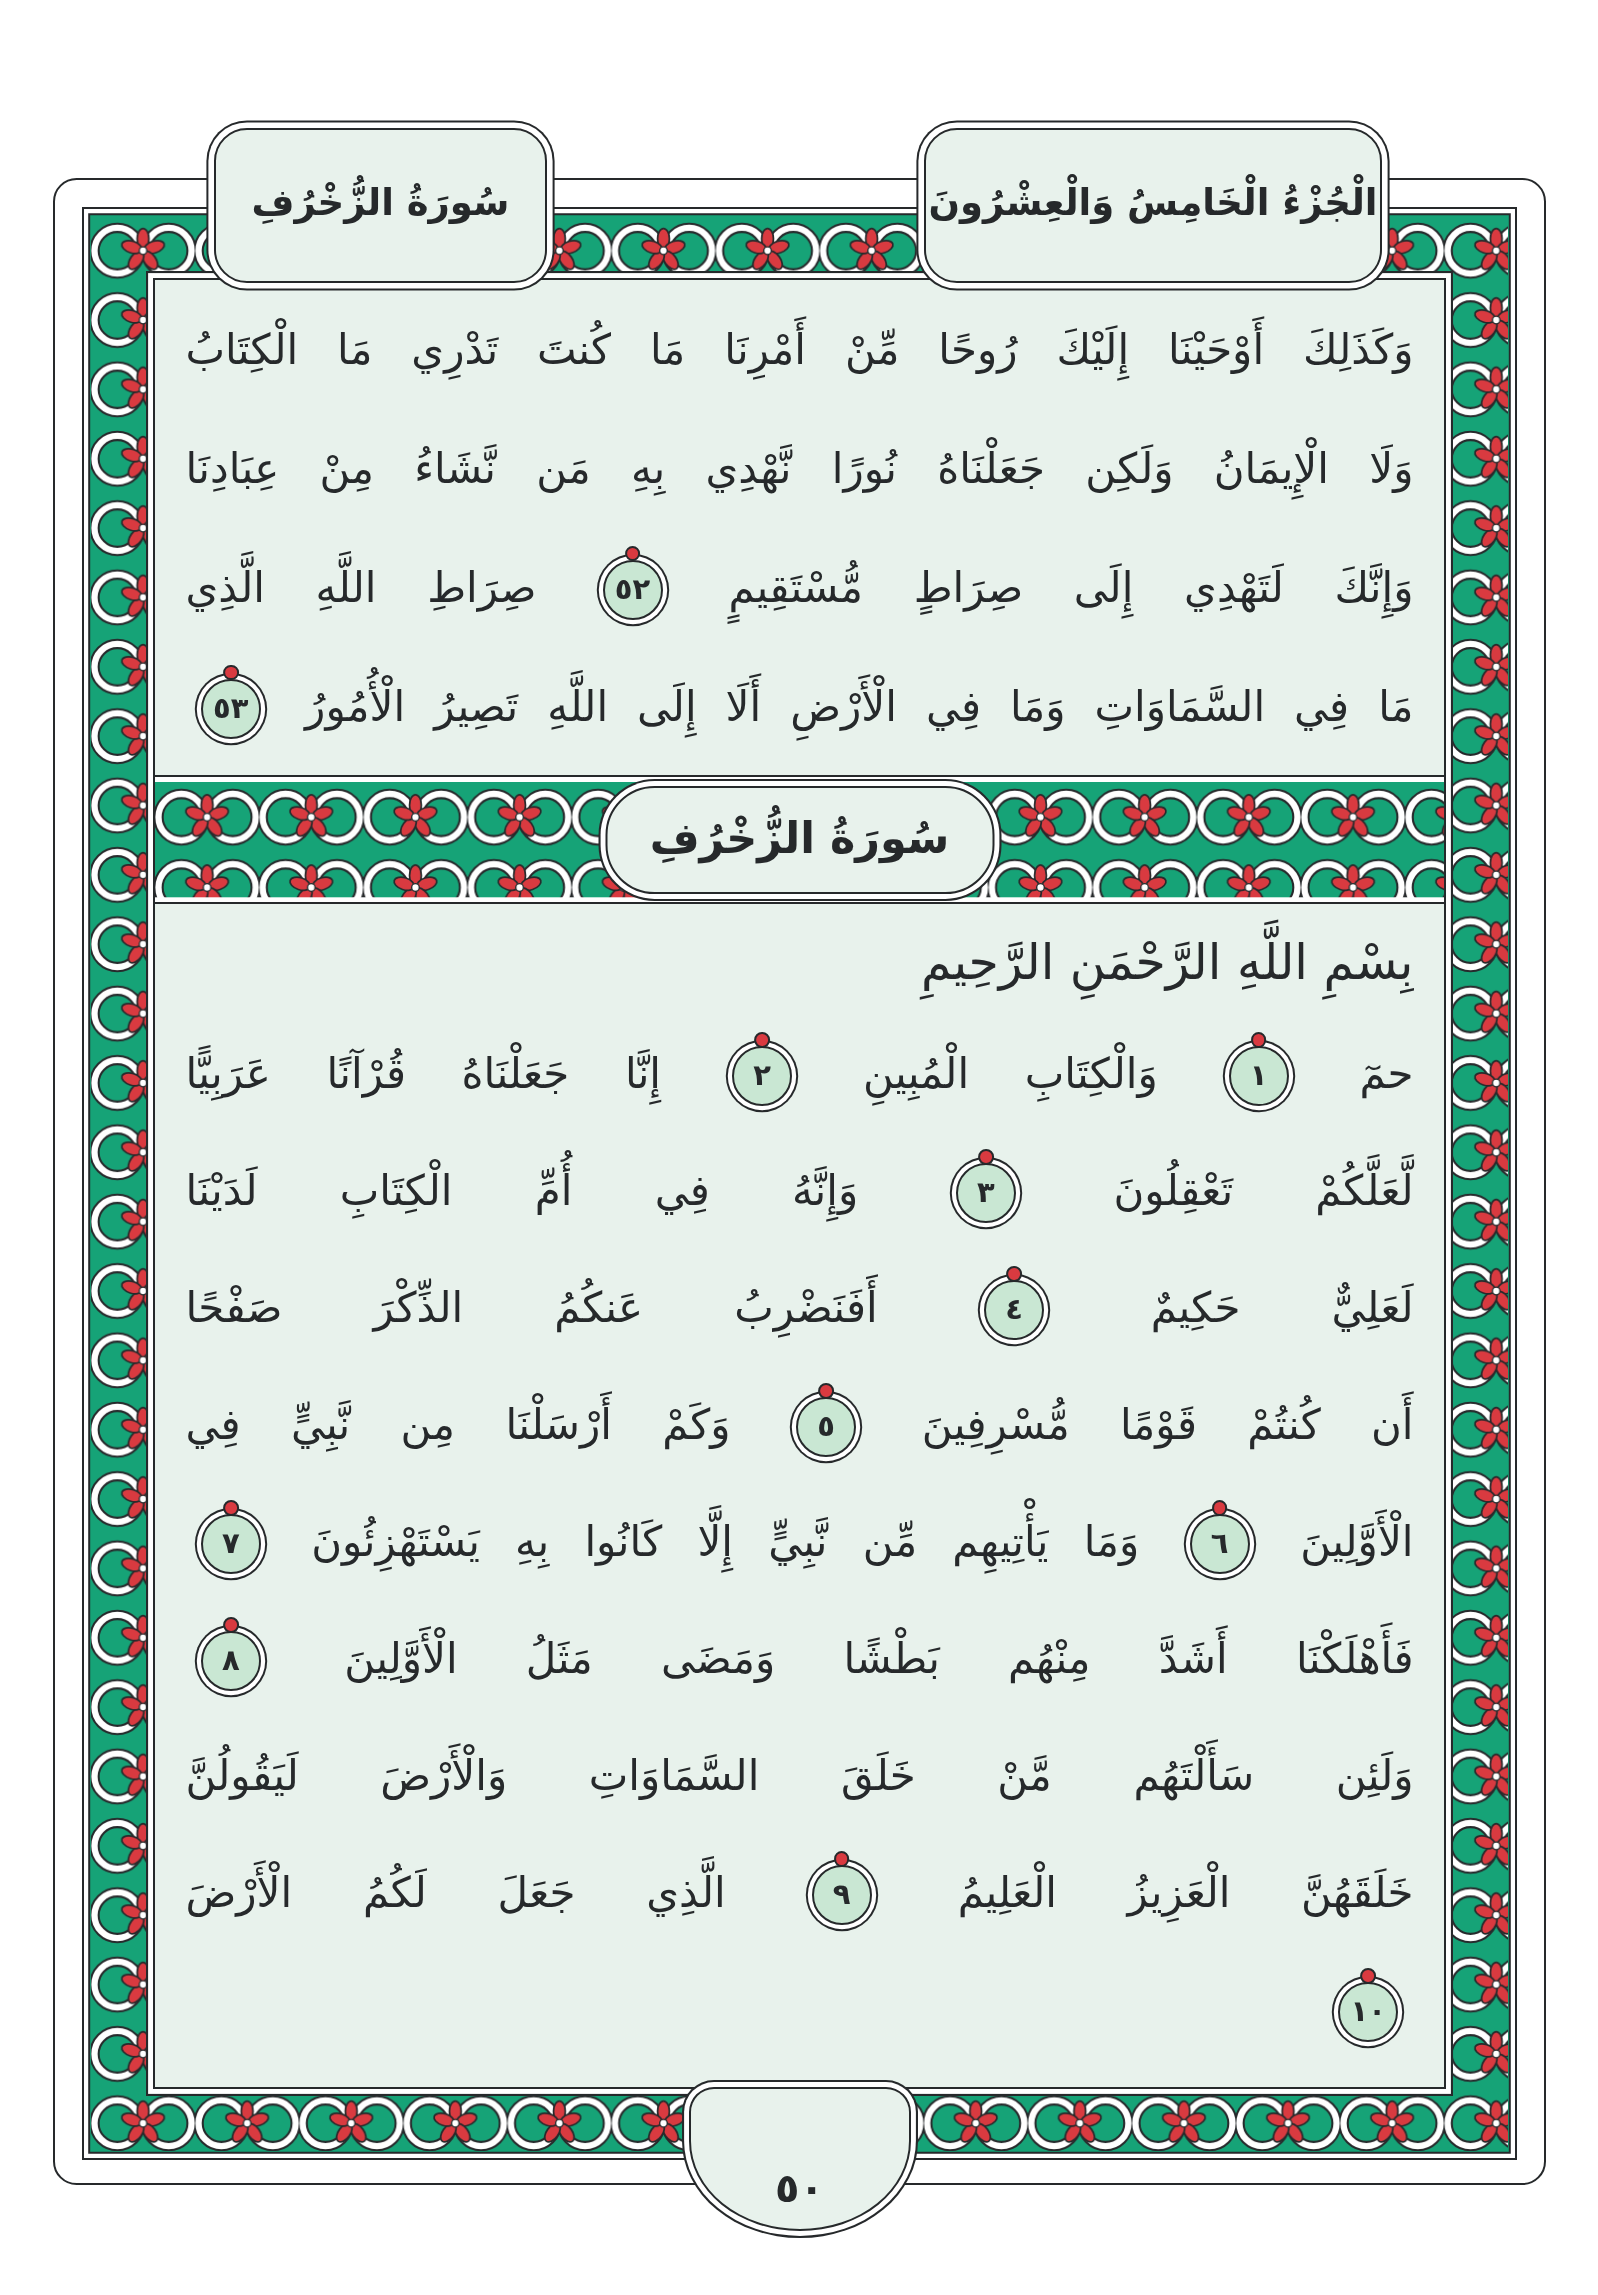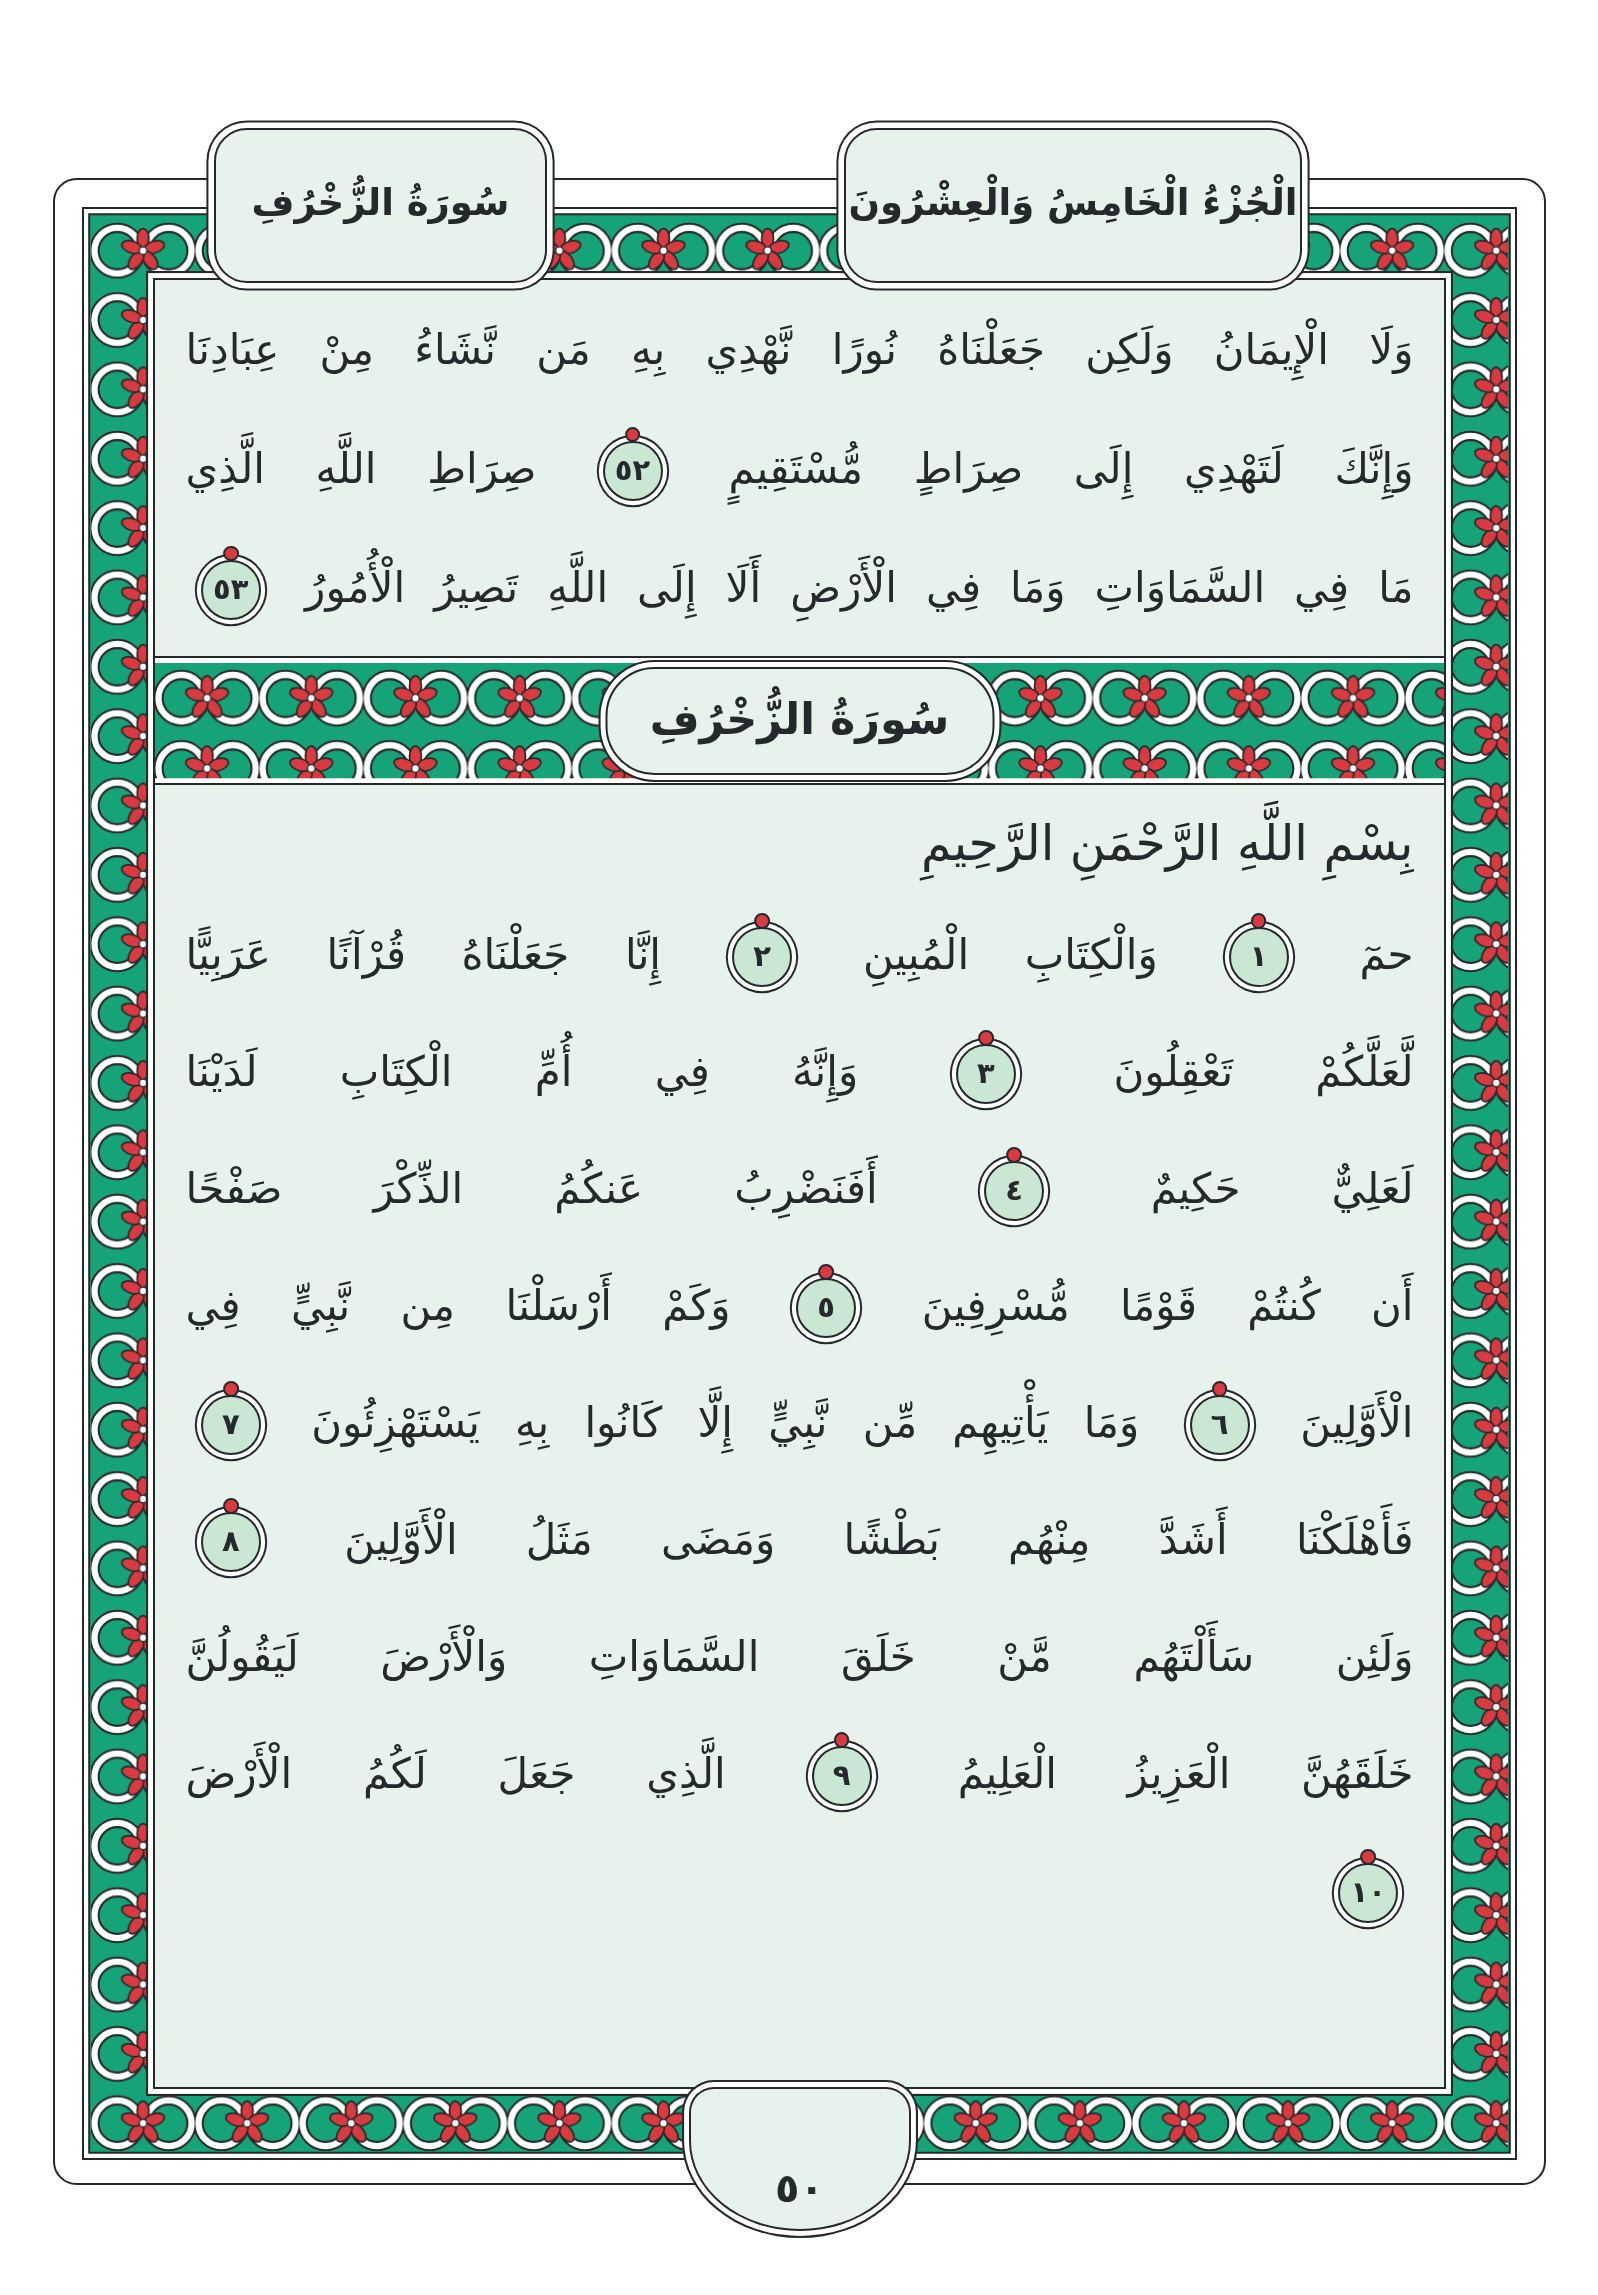--- a/index.html
+++ b/index.html
@@ -33,21 +33,21 @@
     z-index:2; padding:9.7px 30.5px 7px; display:flex; flex-direction:column;
   }
   
   .hdr-cart{
     position:absolute; top:128px; height:155px; background:var(--mint);
     border:2.8px solid var(--ink); border-radius:33px;
     box-shadow: 0 0 0 5.6px #ffffff, 0 0 0 7.6px var(--ink);
     z-index:5; display:flex; align-items:center; justify-content:center;
   }
   .hdr-cart.left{ left:214px; width:333px; }
-  .hdr-cart.right{ left:844px; width:458px; }
+  .hdr-cart.right{ left:924px; width:458px; }
   .hdr-text{ font-size:37px; font-weight:bold; direction:rtl; white-space:nowrap; padding-bottom:5.6px;}
   
   .qline{
     direction:rtl; text-align:justify; text-align-last:justify; text-justify:inter-word;
     font-size:42px; line-height:119px; height:119px; white-space:nowrap; color:var(--ink);
   }
   .lines-after .qline{ line-height:117px; height:117px; }
   .qline .seg{ font-weight:500; }
   .vmark{
     display:inline-flex; width:60px; height:60px; border-radius:50%;
@@ -122,20 +122,21 @@
   <div class="hdr-cart left">
     <span class="hdr-text">سُورَةُ الزُّخْرُفِ</span>
   </div>
   <div class="hdr-cart right">
     <span class="hdr-text">الْجُزْءُ الْخَامِسُ وَالْعِشْرُونَ</span>
   </div>
 
   <div class="sheet">
 
     <div class="lines-before">
+        <div class="qline"><span class="seg">وَكَذَلِكَ أَوْحَيْنَا إِلَيْكَ رُوحًا مِّنْ أَمْرِنَا مَا كُنتَ تَدْرِي مَا الْكِتَابُ</span> </div>
         <div class="qline"><span class="seg">وَلَا الْإِيمَانُ وَلَكِن جَعَلْنَاهُ نُورًا نَّهْدِي بِهِ مَن نَّشَاءُ مِنْ عِبَادِنَا</span> </div>
         <div class="qline"><span class="seg">وَإِنَّكَ لَتَهْدِي إِلَى صِرَاطٍ مُّسْتَقِيمٍ</span> <span class="vmark">
             <span class="num">٥٢</span>
           </span> <span class="seg">صِرَاطِ اللَّهِ الَّذِي</span> </div>
         <div class="qline"><span class="seg">مَا فِي السَّمَاوَاتِ وَمَا فِي الْأَرْضِ أَلَا إِلَى اللَّهِ تَصِيرُ الْأُمُورُ</span> <span class="vmark">
             <span class="num">٥٣</span>
           </span> </div>
       </div>
 
     <div class="surah-band">

